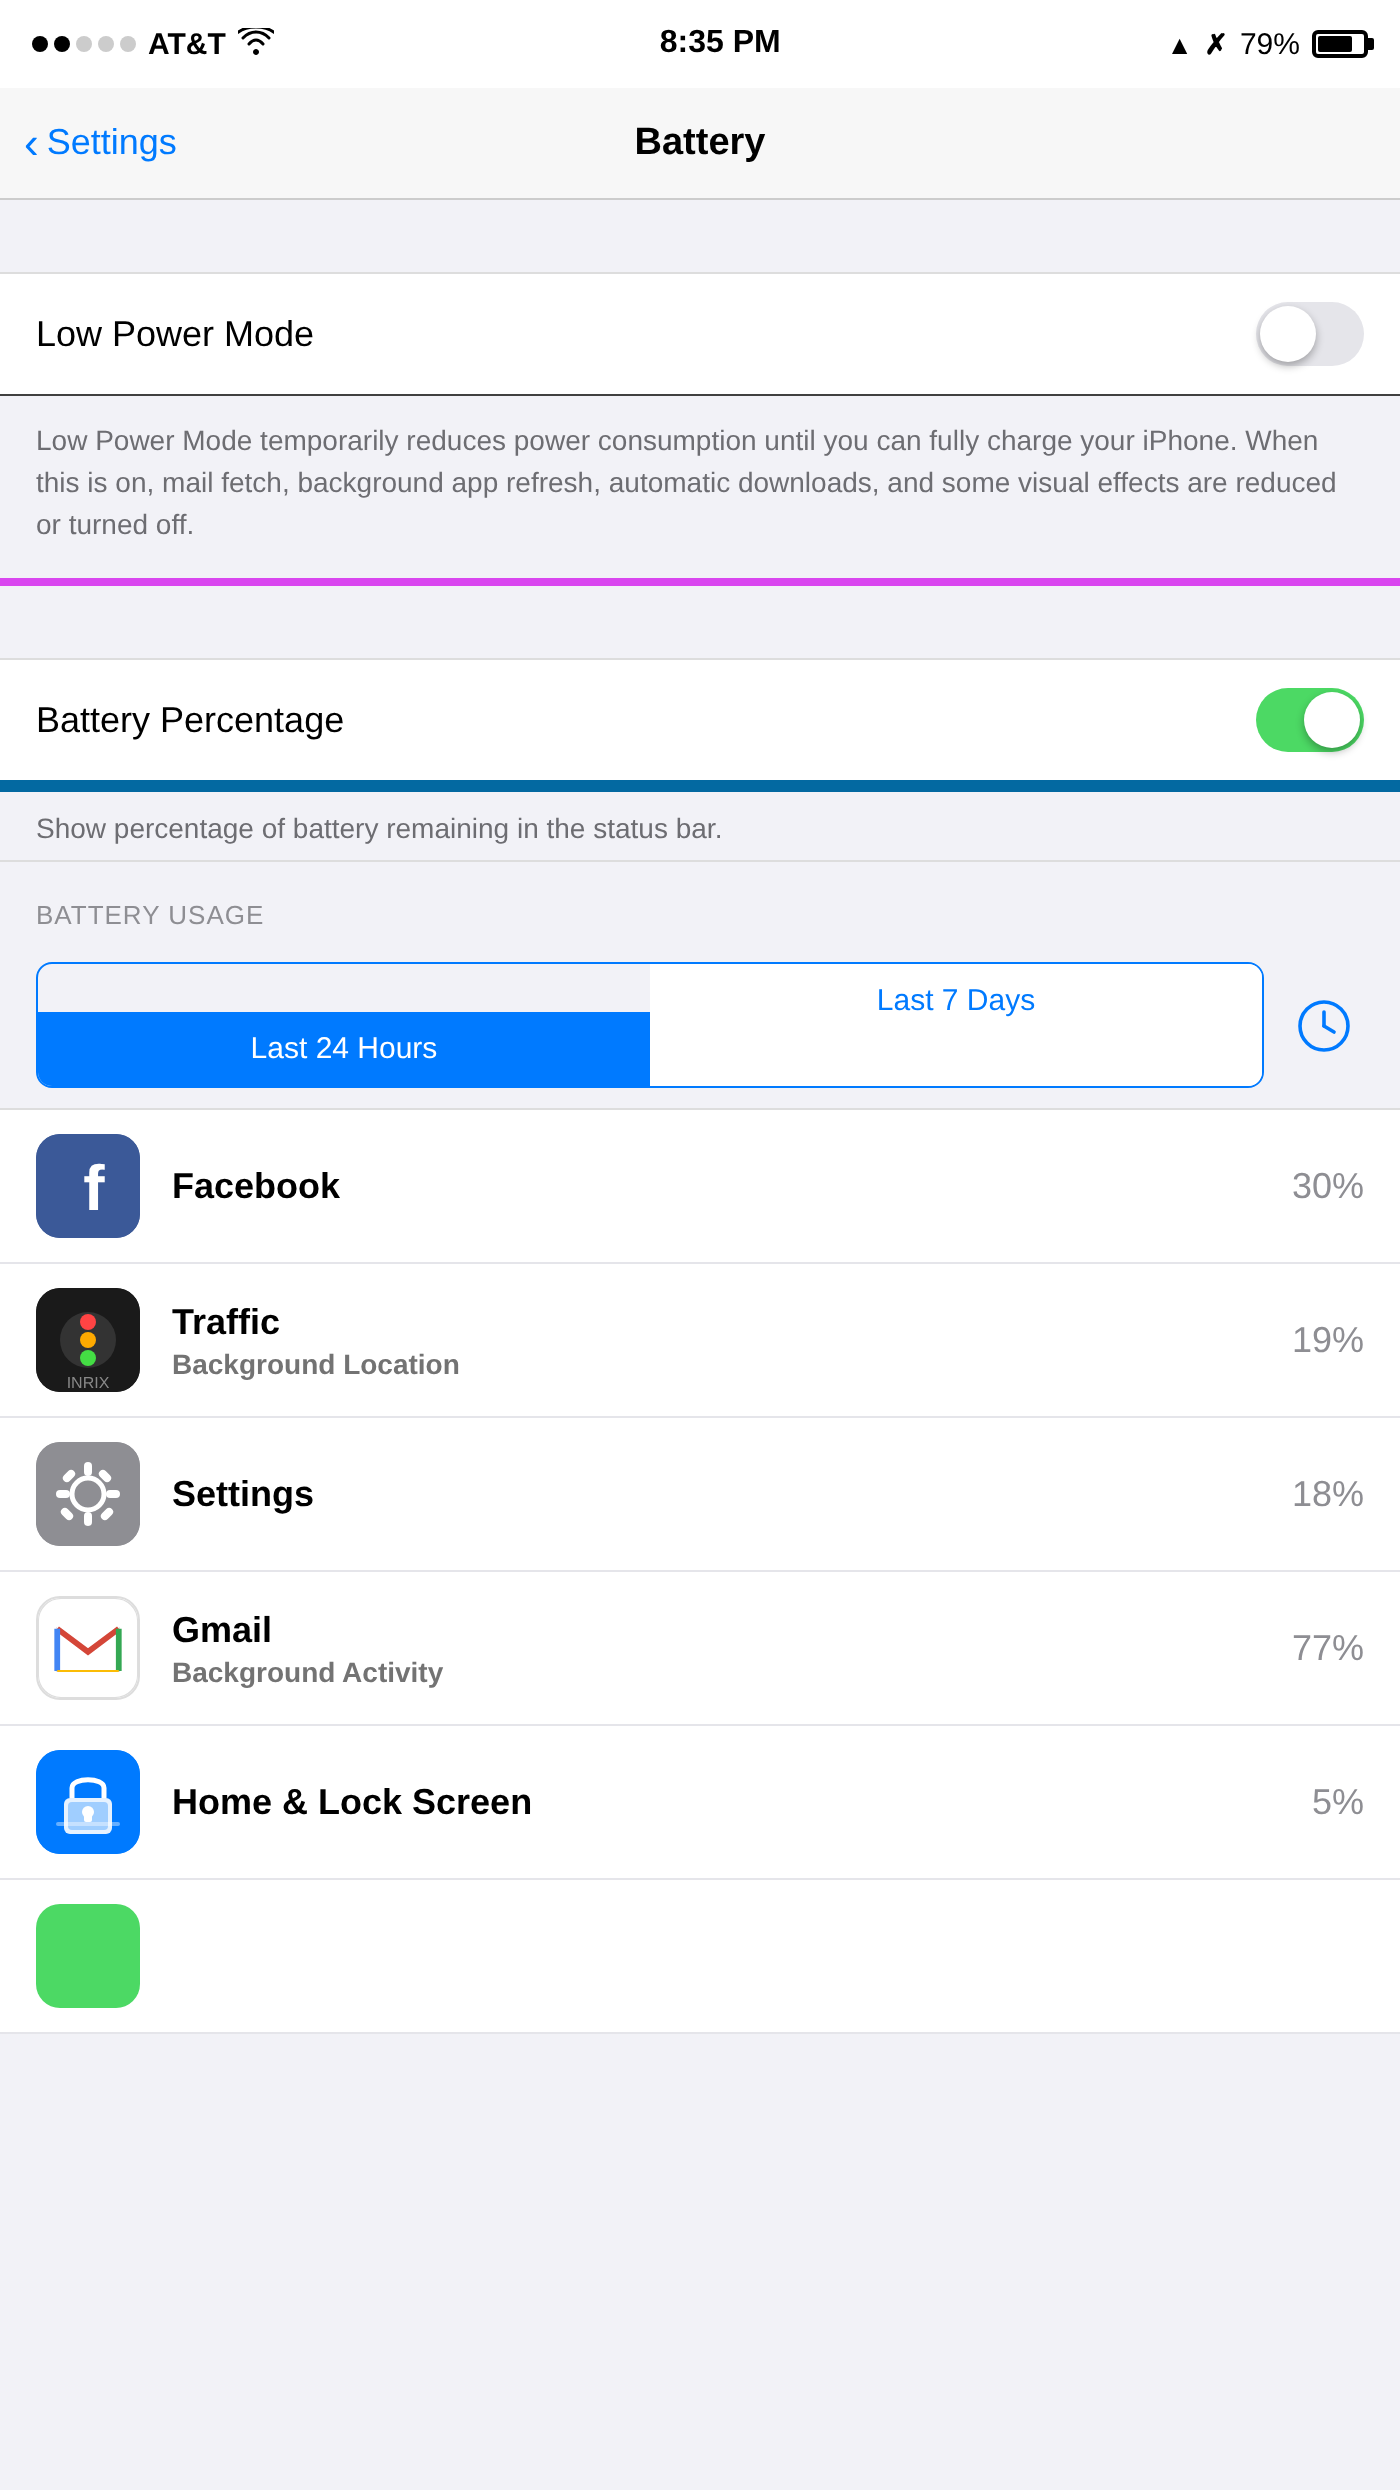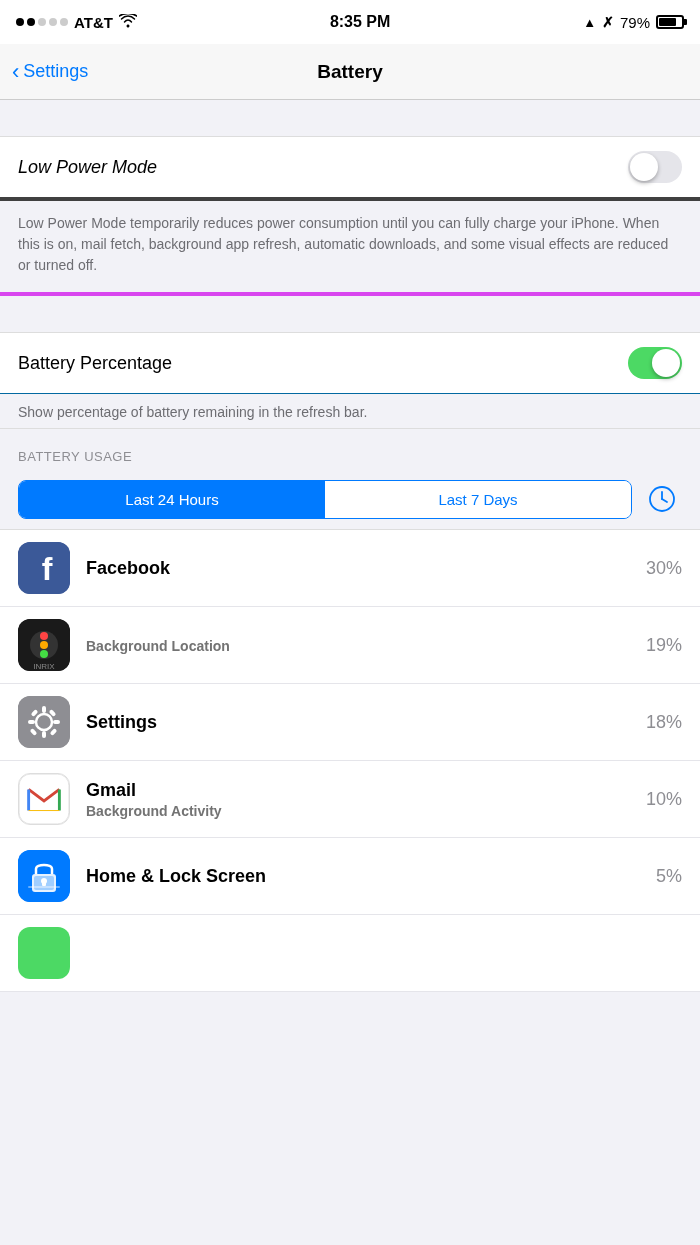--- a/index.html
+++ b/index.html
@@ -120,23 +120,22 @@
     
     .spacer-section {
       height: 36px;
       background: #f2f2f7;
     }
 
     
     .settings-group {
       background: #fff;
       border-top: 1px solid #ddd;
-      border-bottom: 4px solid #404040;
+      border-bottom: 1px solid #404040;
       margin-bottom: 0;
-      font-style: italic;
     }
     .settings-row {
       display: flex;
       align-items: center;
       justify-content: space-between;
       padding: 14px 18px;
       min-height: 56px;
     }
     .settings-row-label {
       font-size: 18px;
@@ -193,21 +192,21 @@
     .settings-group-2 {
       background: #fff;
       border-top: 1px solid #ddd;
     }
     .settings-row-2 {
       display: flex;
       align-items: center;
       justify-content: space-between;
       padding: 14px 18px;
       min-height: 56px;
-      border-bottom: 1px solid #0369a1;
+      border-bottom: 6px solid #0369a1;
     }
 
     
     .sub-description {
       background: #f2f2f7;
       padding: 10px 18px 8px;
       border-bottom: 1px solid #ddd;
     }
     .sub-description-text {
       font-size: 14px;
@@ -246,20 +245,21 @@
       flex: 1;
       padding: 10px 0;
       font-size: 15px;
       font-weight: 500;
       text-align: center;
       cursor: pointer;
     }
     .tab-btn.active {
       background: #007aff;
       color: #fff;
+      margin-top: 24px;
     }
     .tab-btn.inactive {
       background: #fff;
       color: #007aff;
     }
     .clock-btn {
       width: 40px;
       height: 40px;
       display: flex;
       align-items: center;
@@ -399,21 +399,21 @@
 <div class="settings-group-2">
   <div class="settings-row-2">
     <span class="settings-row-label">Battery Percentage</span>
     <div class="toggle on">
       <div class="toggle-knob"></div>
     </div>
   </div>
 </div>
 
 <div class="sub-description">
-  <p class="sub-description-text">Show percentage of battery remaining in the refresh bar.</p>
+  <p class="sub-description-text">Show percentage of battery remaining in the status bar.</p>
 </div>
 
 <div class="usage-header">
   <span class="usage-header-text">BATTERY USAGE</span>
 </div>
 
 <div class="tab-section">
   <div class="tab-switcher">
     <div class="tab-btn active">Last 24 Hours</div>
     <div class="tab-btn inactive">Last 7 Days</div>
@@ -447,20 +447,21 @@
       <svg viewBox="0 0 52 52" xmlns="http://www.w3.org/2000/svg">
         <rect width="52" height="52" rx="12" fill="#1a1a1a"></rect>
         <circle cx="26" cy="26" r="14" fill="#333"></circle>
         <circle cx="26" cy="17" r="4" fill="#ff4444"></circle>
         <circle cx="26" cy="26" r="4" fill="#ffaa00"></circle>
         <circle cx="26" cy="35" r="4" fill="#44dd44"></circle>
         <text x="26" y="50" font-size="8" font-family="Arial" fill="#888" text-anchor="middle">INRIX</text>
       </svg>
     </div>
     <div class="app-info">
+      <div class="app-name">Traffic</div>
       <div class="app-subtitle">Background Location</div>
     </div>
     <span class="app-percentage">19%</span>
   </div>
 
   <div class="app-row">
     <div class="app-icon icon-settings">
       <svg viewBox="0 0 52 52" xmlns="http://www.w3.org/2000/svg">
         <rect width="52" height="52" rx="12" fill="#8e8e93"></rect>
         <circle cx="26" cy="26" r="8" fill="none" stroke="white" stroke-width="2.5"></circle>
@@ -490,21 +491,21 @@
         <path d="M10 16 L26 28 L42 16" fill="none" stroke="#d44638" stroke-width="3"></path>
         <path d="M10 16 L10 38" stroke="#4285f4" stroke-width="3"></path>
         <path d="M42 16 L42 38" stroke="#34a853" stroke-width="3"></path>
         <path d="M10 38 L42 38" stroke="#fbbc05" stroke-width="1"></path>
       </svg>
     </div>
     <div class="app-info">
       <div class="app-name">Gmail</div>
       <div class="app-subtitle">Background Activity</div>
     </div>
-    <span class="app-percentage">10%</span>
+    <span class="app-percentage">77%</span>
   </div>
 
   <div class="app-row">
     <div class="app-icon icon-homelock">
       <svg viewBox="0 0 52 52" xmlns="http://www.w3.org/2000/svg">
         <rect width="52" height="52" rx="12" fill="#007aff"></rect>
         <rect x="14" y="24" width="24" height="18" rx="3" fill="white" opacity="0.9"></rect>
         <rect x="16" y="26" width="20" height="14" rx="2" fill="#007aff" opacity="0.3"></rect>
         <circle cx="26" cy="31" r="3" fill="white"></circle>
         <rect x="24" y="31" width="4" height="5" rx="1" fill="white"></rect>

